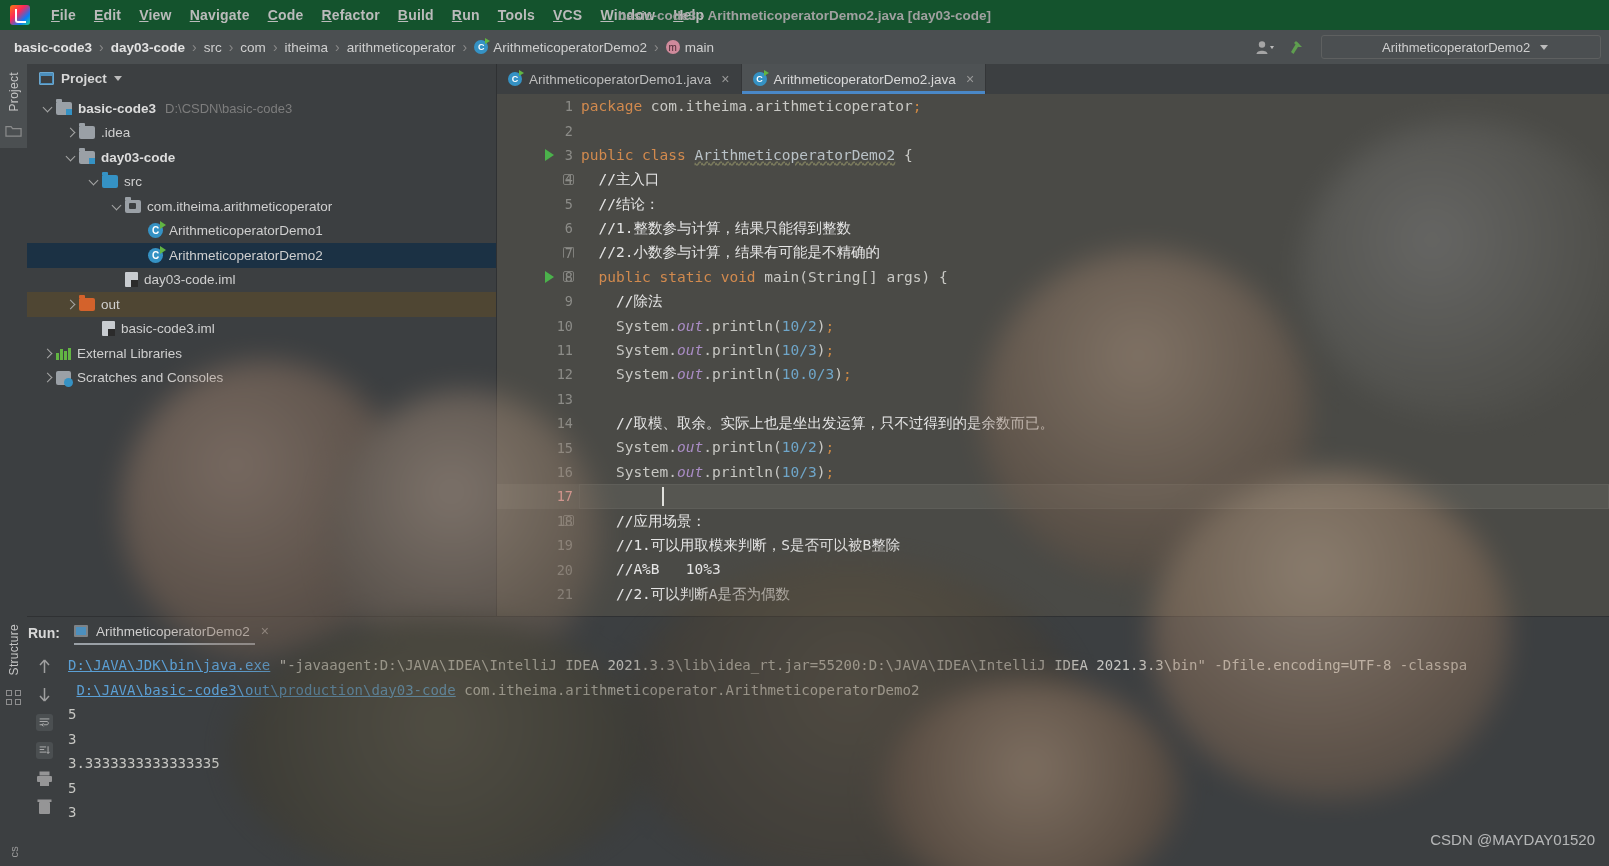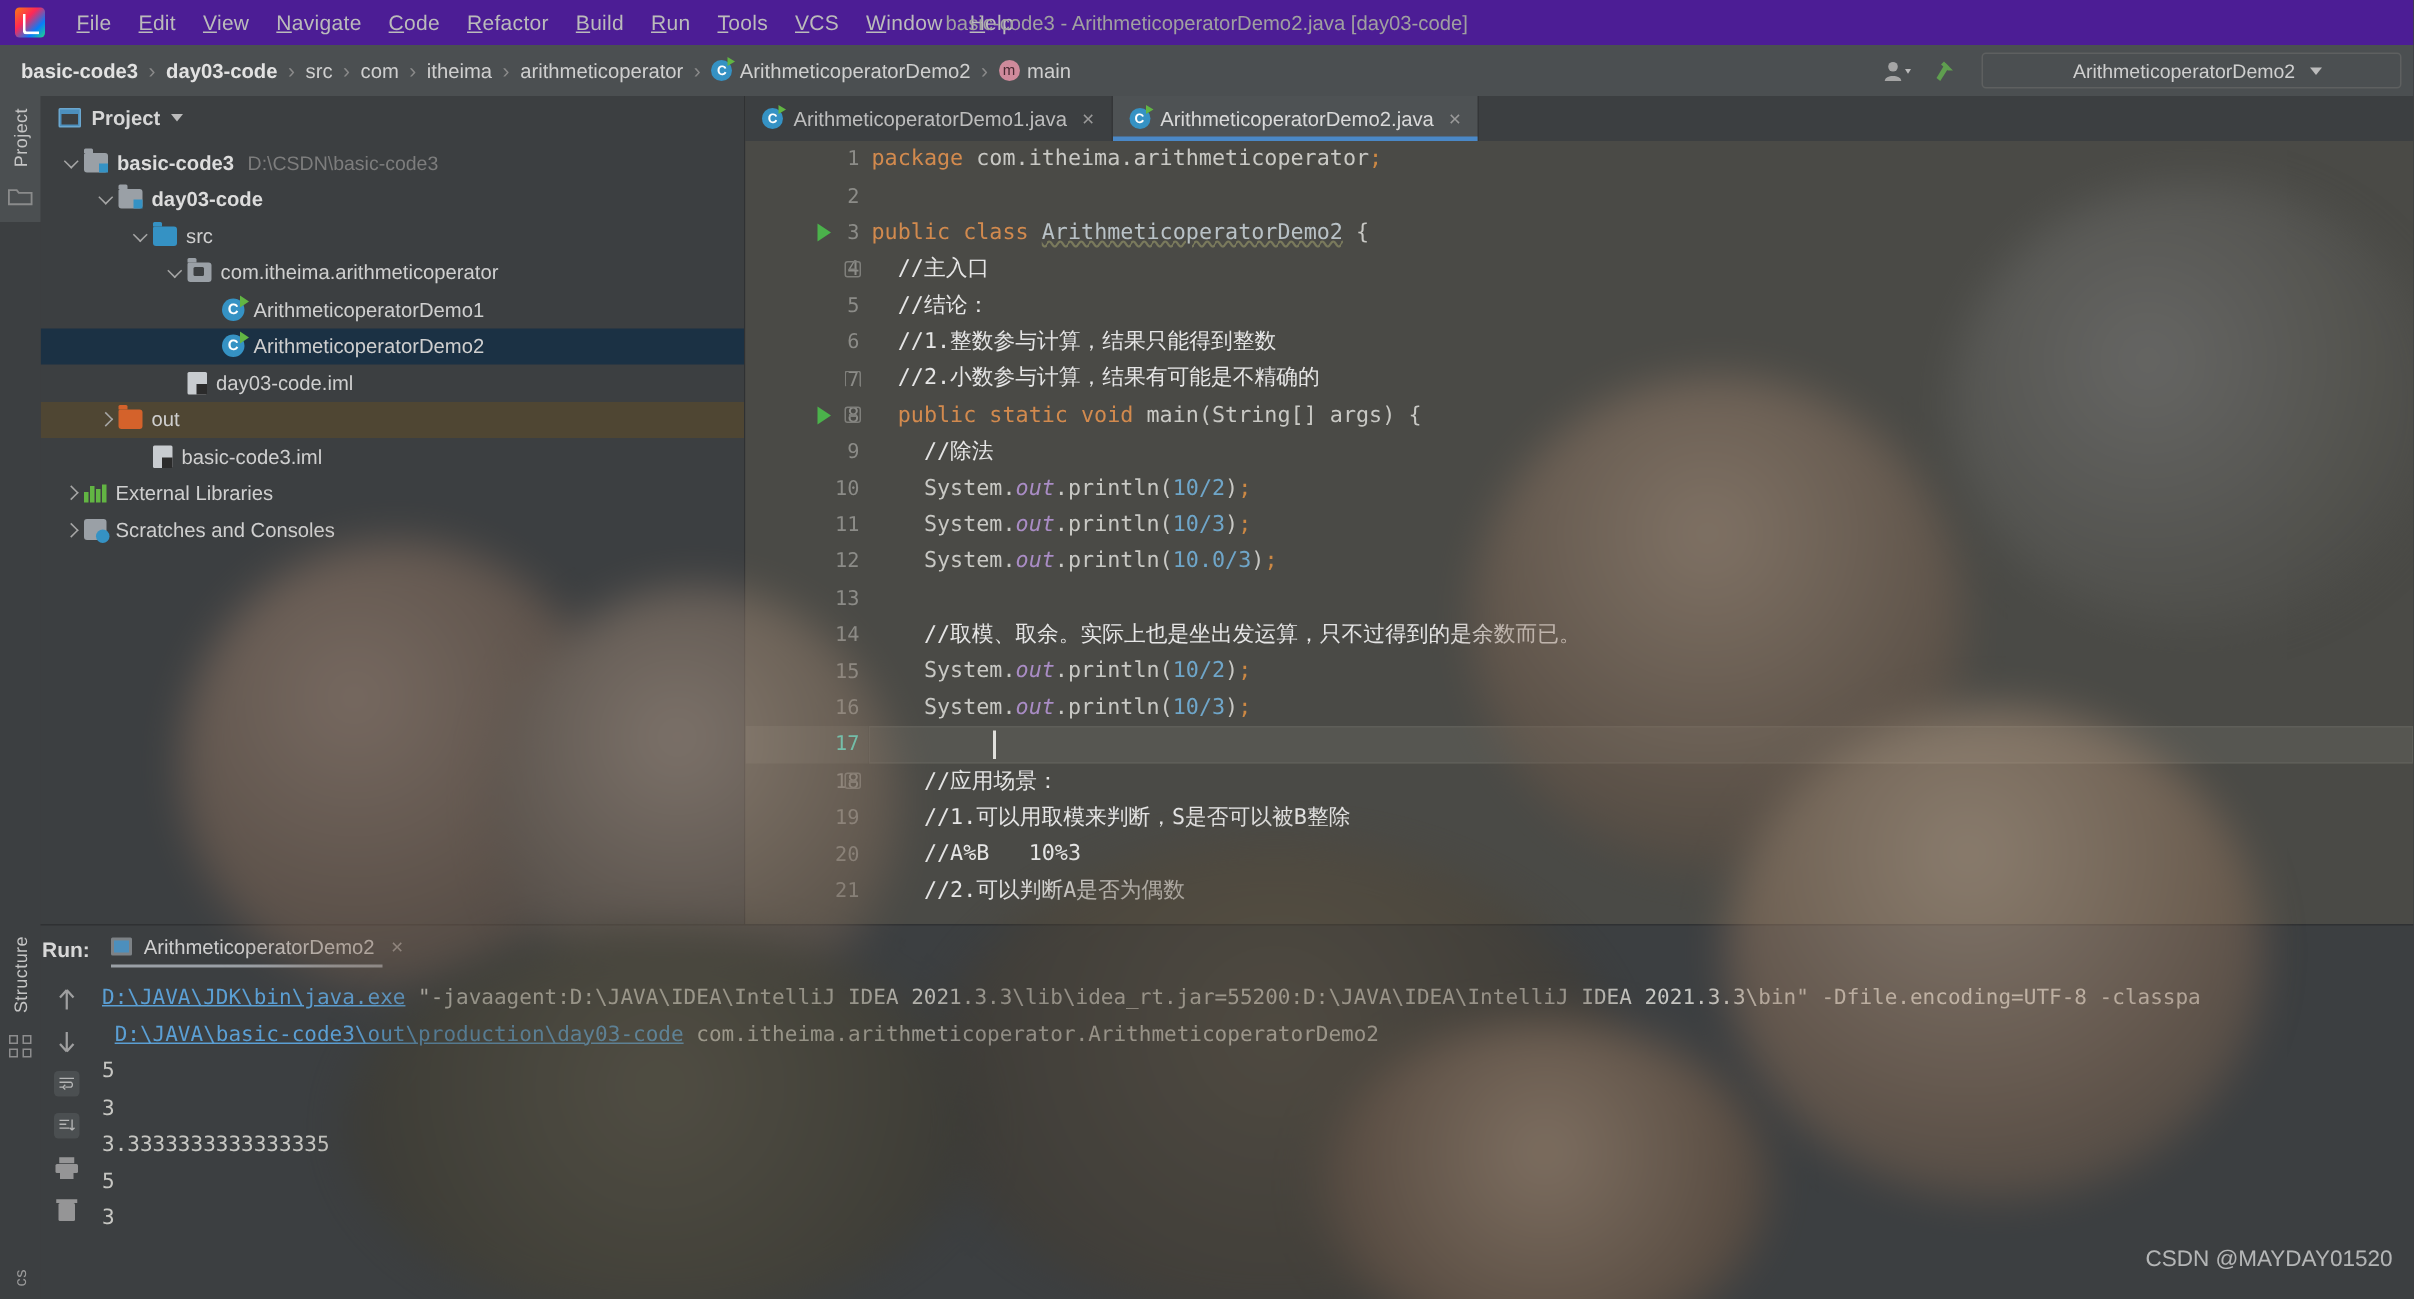--- a/index.html
+++ b/index.html
@@ -16,22 +16,22 @@
     position: absolute; inset: 0; z-index: 50; pointer-events: none;
     opacity: .42;
   }
   .blob { position: absolute; border-radius: 50%; filter: blur(14px); }
 
   
   #app { position: absolute; inset: 0; z-index: 10; display: flex; flex-direction: column; }
 
   
   #menubar {
-    height: 30px; background: #4c1d95; display: flex; align-items: center;
-    padding-left: 6px; flex: 0 0 30px; position: relative;
+    height: 30px; background: #14532d; display: flex; align-items: center;
+    padding-left: 6px; flex: 0 0 30px; position: relative; font-weight: bold;
   }
   #logo {
     width: 20px; height: 20px; margin: 0 12px 0 4px; border-radius: 3px;
     background: linear-gradient(135deg,#f97a12 0%,#fe2857 38%,#087cfa 72%,#21d789 100%);
     position: relative;
   }
   #logo::after {
     content: ""; position: absolute; left: 5px; top: 4px; width: 9px; height: 12px;
     border-left: 2px solid #fff; border-bottom: 2px solid #fff;
     border-bottom-left-radius: 3px;
@@ -214,21 +214,21 @@
   .gnum { color: #8c8c88; padding-right: 6px; width: 46px; text-align: right; }
   .grun { position: absolute; left: 48px; width: 0; height: 0;
           border-left: 9px solid #4bb24b; border-top: 6px solid transparent;
           border-bottom: 6px solid transparent; }
   .gfold { position: absolute; right: 5px; width: 11px; height: 11px;
            border: 1.3px solid #7f7f7b; border-radius: 2px; }
   .gfold.minus::after { content:""; position:absolute; left:2px; top:4px;
     width:5px; height:1.3px; background:#7f7f7b; }
   .gfold.open { border-bottom-color: transparent; border-radius: 2px 2px 0 0; }
   .gline.cur { background: #565651; }
-  .gline.cur .gnum { color: #5eead4; }
+  .gline.cur .gnum { color: #fca5a5; }
 
   #code {
     flex: 1; font-family: "DejaVu Sans Mono", monospace; font-size: 14.5px;
     position: relative; min-width: 0; overflow: hidden;
   }
   .cline { height: 24.4px; line-height: 24.4px; white-space: pre;
            padding-left: 2px; position: relative; }
   .cline.cur { background: #565651; box-shadow: inset 0 0 0 1px #5e5e59; }
   .kw   { color: #d28a4e; }
   .cls  { color: #b9c2c7; text-decoration: underline wavy rgba(180,180,120,.45); }
@@ -378,20 +378,25 @@
         <span class="ico-projwin"></span>
         <span>Project</span>
         <span class="tri-down"></span>
       </div>
       <div id="tree">
           <div class="node" style="padding-left: 14px;">
             <span class="arrow d"></span>
             <span class="fo mod"></span>
             <span class="nlabel bold">basic-code3</span>
             <span class="npath">D:\CSDN\basic-code3</span>
+          </div>
+          <div class="node" style="padding-left: 37px;">
+            <span class="arrow r"></span>
+            <span class="fo plain"></span>
+            <span class="nlabel">.idea</span>
           </div>
           <div class="node" style="padding-left: 37px;">
             <span class="arrow d"></span>
             <span class="fo mod"></span>
             <span class="nlabel bold">day03-code</span>
           </div>
           <div class="node" style="padding-left: 60px;">
             <span class="arrow d"></span>
             <span class="fo src"></span>
             <span class="nlabel">src</span>

